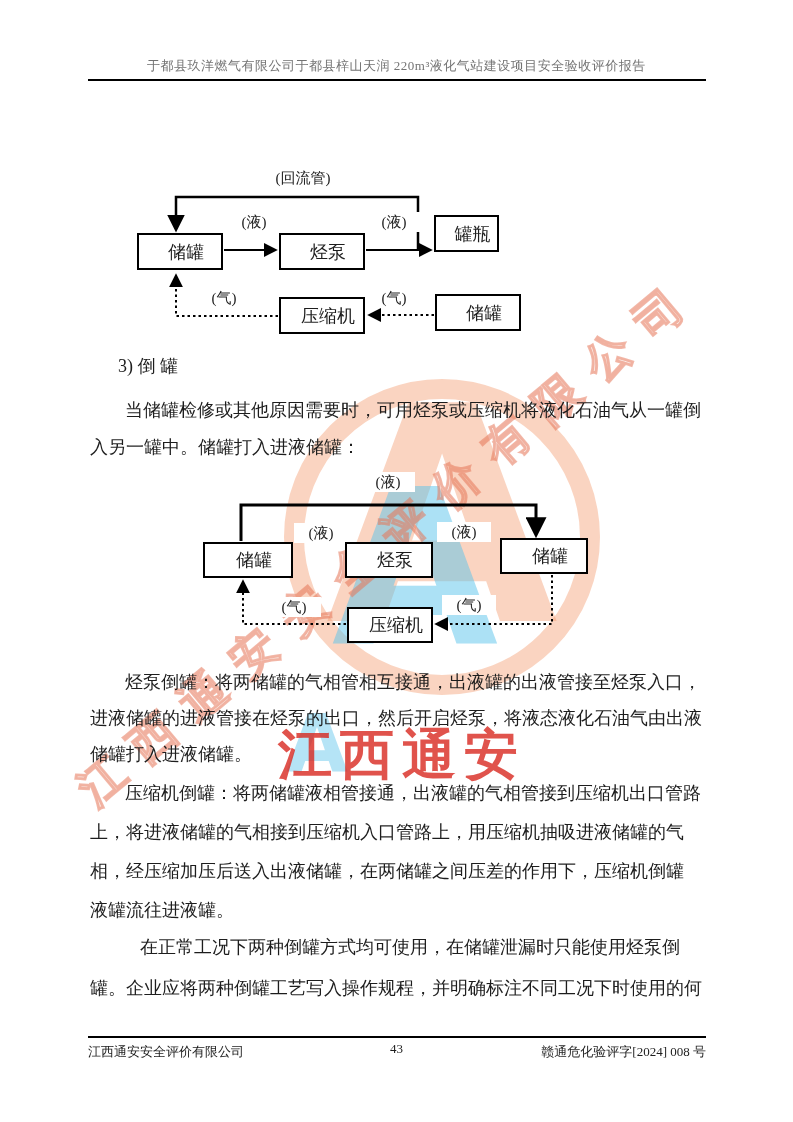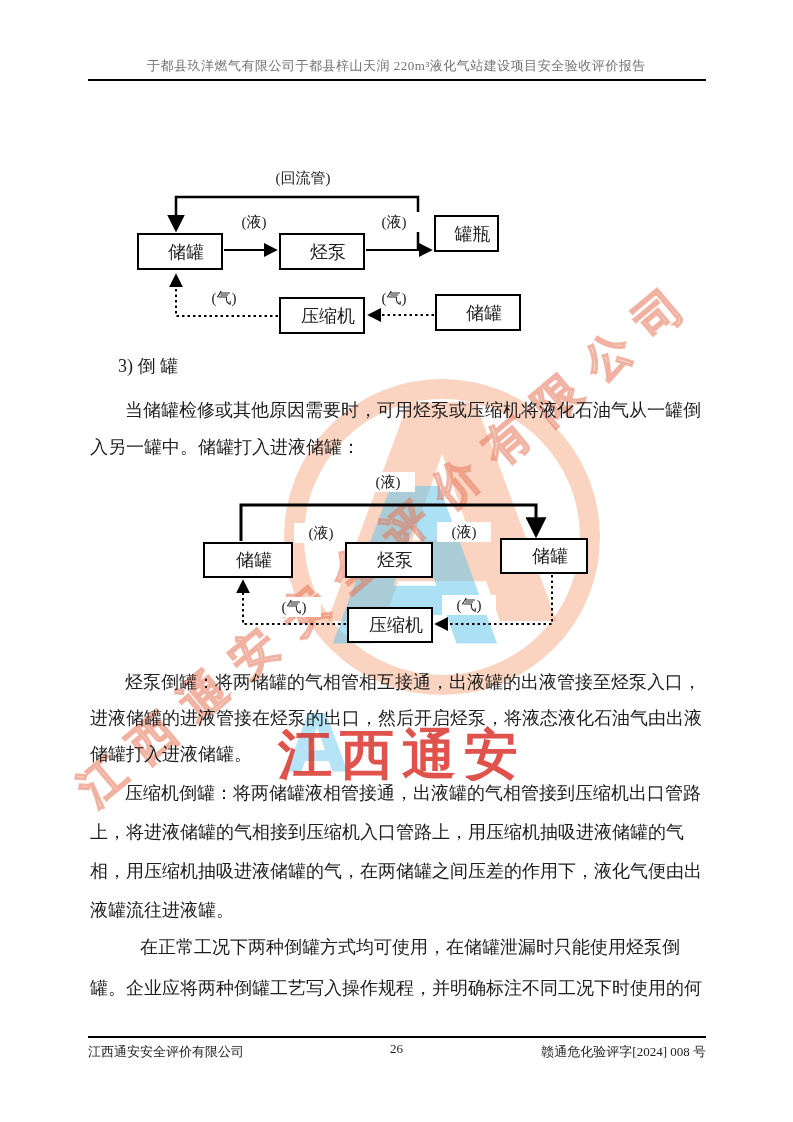--- a/index.html
+++ b/index.html
@@ -145,27 +145,27 @@
 
   <div class="p lh36" style="top:664px;">
     <div class="ln ind35">烃泵倒罐：将两储罐的气相管相互接通，出液罐的出液管接至烃泵入口，</div>
     <div class="ln">进液储罐的进液管接在烃泵的出口，然后开启烃泵，将液态液化石油气由出液</div>
     <div class="ln">储罐打入进液储罐。</div>
   </div>
 
   <div class="p lh39" style="top:774px;">
     <div class="ln ind35">压缩机倒罐：将两储罐液相管接通，出液罐的气相管接到压缩机出口管路</div>
     <div class="ln">上，将进液储罐的气相接到压缩机入口管路上，用压缩机抽吸进液储罐的气</div>
-    <div class="ln">相，用压缩机抽吸进液储罐的气，在两储罐之间压差的作用下，液化气便由出</div>
+    <div class="ln">相，经压缩加压后送入出液储罐，在两储罐之间压差的作用下，压缩机倒罐</div>
     <div class="ln">液罐流往进液罐。</div>
   </div>
 
   <div class="p lh41" style="top:927px;">
     <div class="ln ind50">在正常工况下两种倒罐方式均可使用，在储罐泄漏时只能使用烃泵倒</div>
     <div class="ln">罐。企业应将两种倒罐工艺写入操作规程，并明确标注不同工况下时使用的何</div>
   </div>
 
   <div class="ftr-rule"></div>
   <div class="ftr-left">江西通安安全评价有限公司</div>
-  <div class="ftr-page">26</div>
+  <div class="ftr-page">43</div>
   <div class="ftr-right">赣通危化验评字[2024] 008 号</div>
 
 </div>
 
 </body></html>

